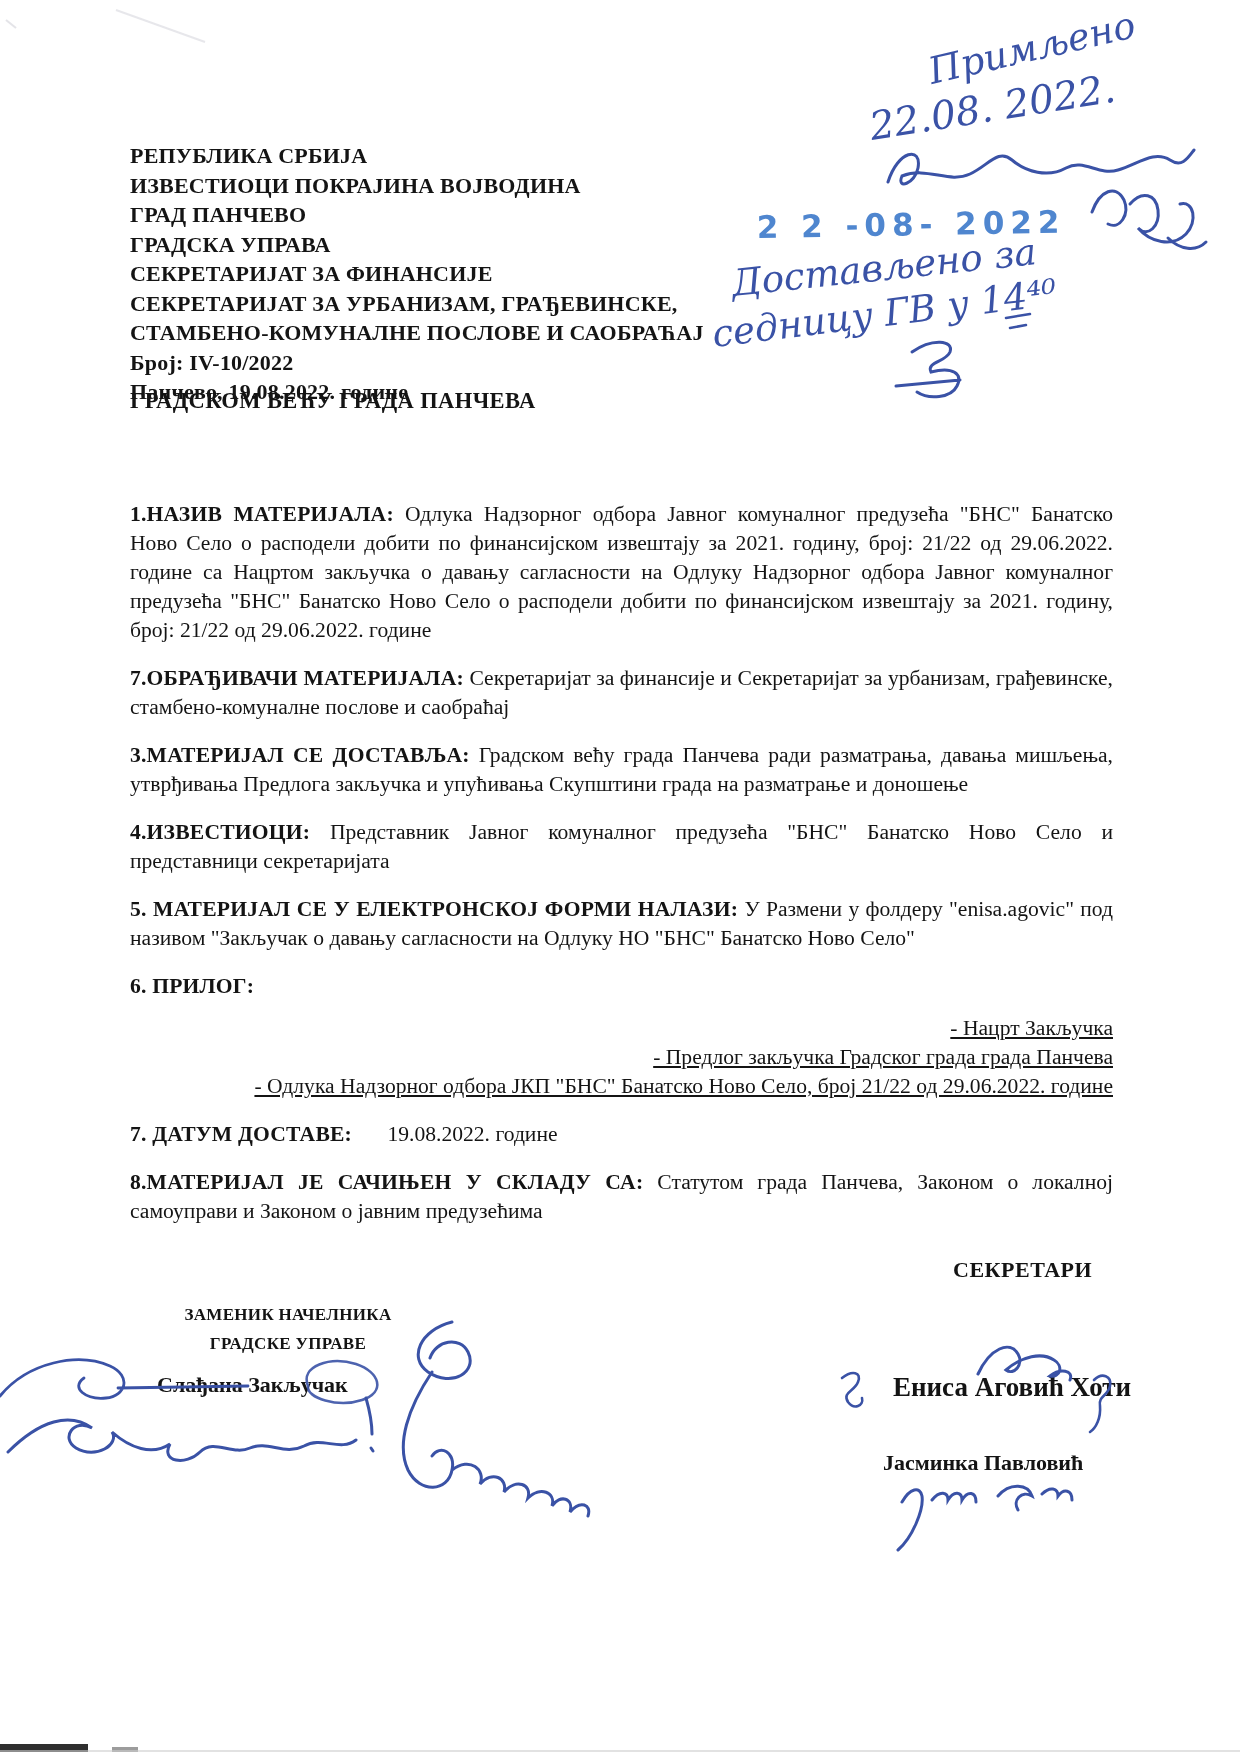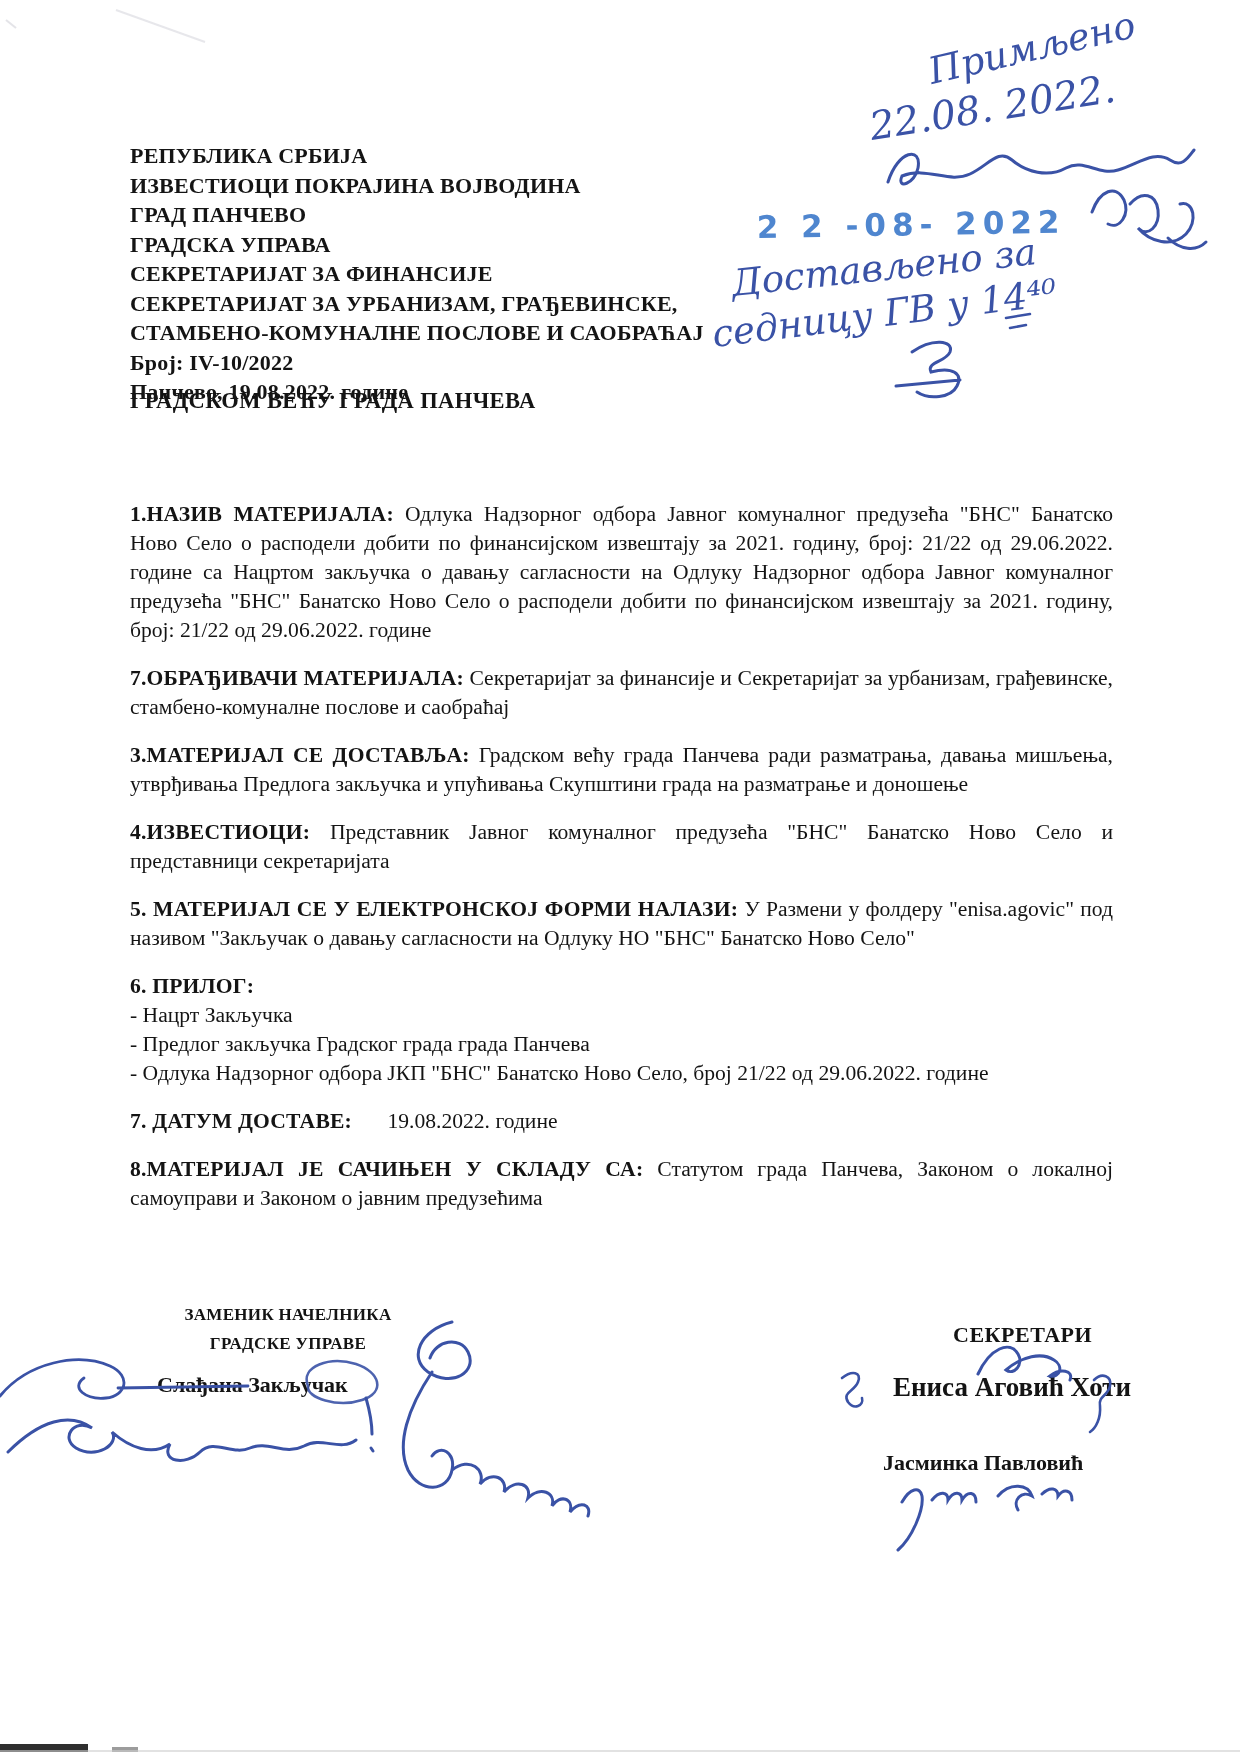--- a/index.html
+++ b/index.html
@@ -8,29 +8,29 @@
     background:#ffffff;overflow:hidden;
     font-family:"Liberation Serif","DejaVu Serif",serif;
     color:#141414;
   }
   
   .header-block{position:absolute;left:130px;top:141px;width:700px;font-weight:bold;font-size:22px;line-height:29.5px;letter-spacing:.2px;}
   .addressee{position:absolute;left:130px;top:388px;font-weight:bold;font-size:22.5px;letter-spacing:.4px;}
   
   .sections{position:absolute;left:130px;top:500px;width:983px;font-size:21.6px;line-height:29px;}
   .sections p.section{margin:0 0 19px 0;text-align:justify;}
-  .sections p.section.no-gap{margin-bottom:0;}
+  .sections p.section.no-gap{margin-bottom:13px;}
   .sections strong{letter-spacing:.2px;}
   .sections .gap-text{margin-left:30px;}
-  .item-line{line-height:29px;text-align:left;}
+  .item-line{line-height:29px;text-align:right;text-decoration:underline;}
   .items-spacer{height:19px;}
   
   .sig-title-left{position:absolute;left:148px;top:1300px;width:280px;text-align:center;font-weight:bold;font-size:17px;line-height:29px;letter-spacing:.3px;}
   .sig-name-left{position:absolute;left:157px;top:1372px;font-weight:bold;font-size:22px;}
-  .sig-title-right{position:absolute;left:953px;top:1322px;font-weight:bold;font-size:22px;letter-spacing:.5px;}
+  .sig-title-right{position:absolute;left:953px;top:1257px;font-weight:bold;font-size:22px;letter-spacing:.5px;}
   .sig-name-right1{position:absolute;left:893px;top:1372px;font-weight:bold;font-size:27px;}
   .sig-name-right2{position:absolute;left:883px;top:1450px;font-weight:bold;font-size:22px;}
   
   svg.overlay{position:absolute;left:0;top:0;width:1240px;height:1752px;pointer-events:none;}
   .hw-text{font-family:"DejaVu Serif",serif;font-style:italic;}
   .stamp-text{font-family:"DejaVu Sans","Liberation Sans",sans-serif;font-weight:bold;letter-spacing:6px;}
   
   .scan-mark-1{position:absolute;left:0;top:1744px;width:88px;height:8px;background:#2f2f2f;}
   .scan-mark-2{position:absolute;left:112px;top:1747px;width:26px;height:5px;background:#4a4a4a;opacity:.55;}
   .scan-edge{position:absolute;left:0;top:1750px;width:1240px;height:2px;background:#cfcfcf;opacity:.6;}

